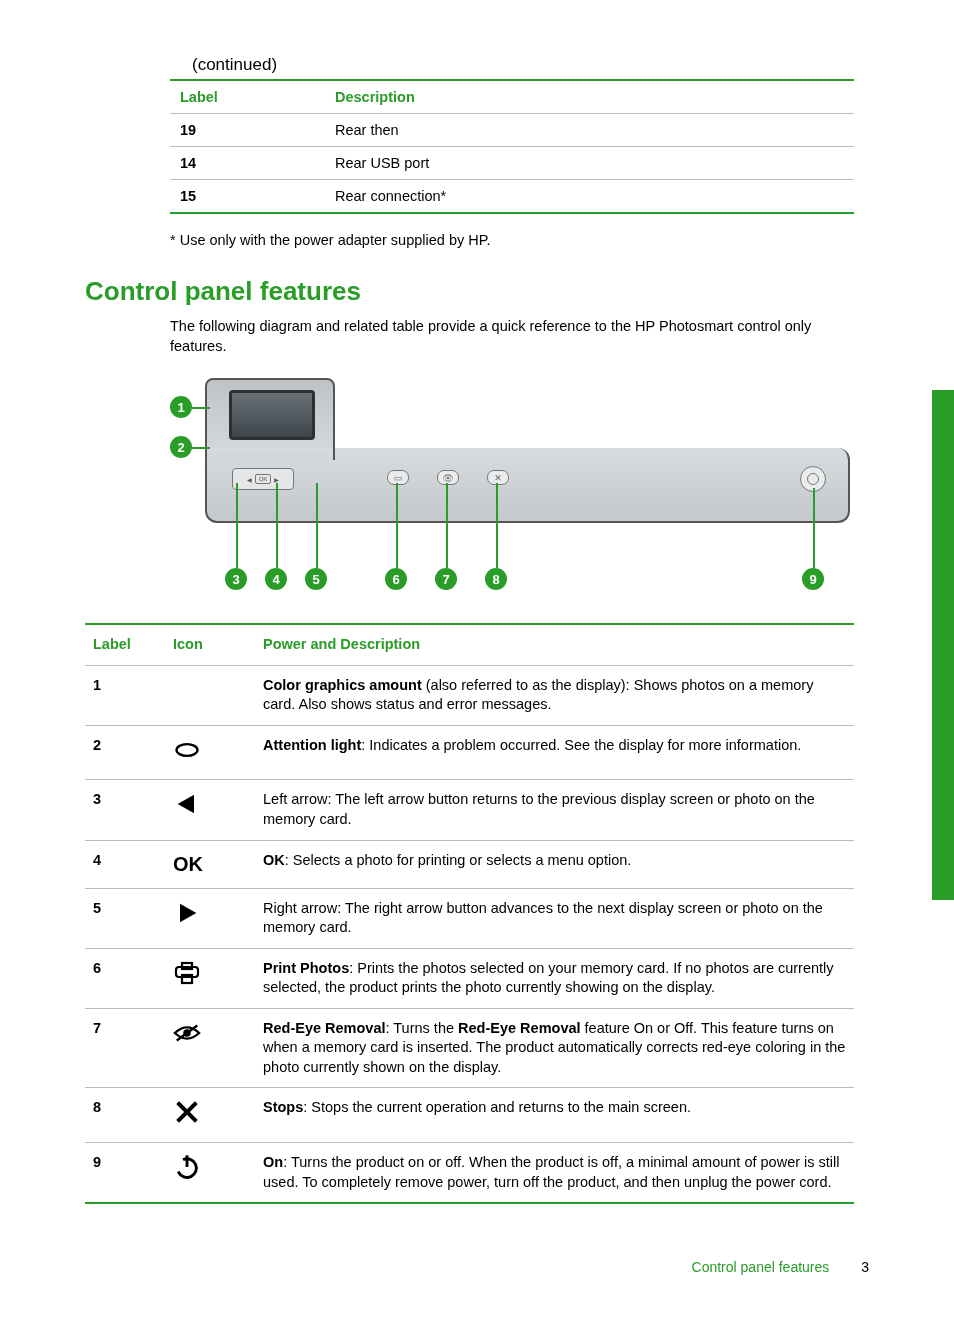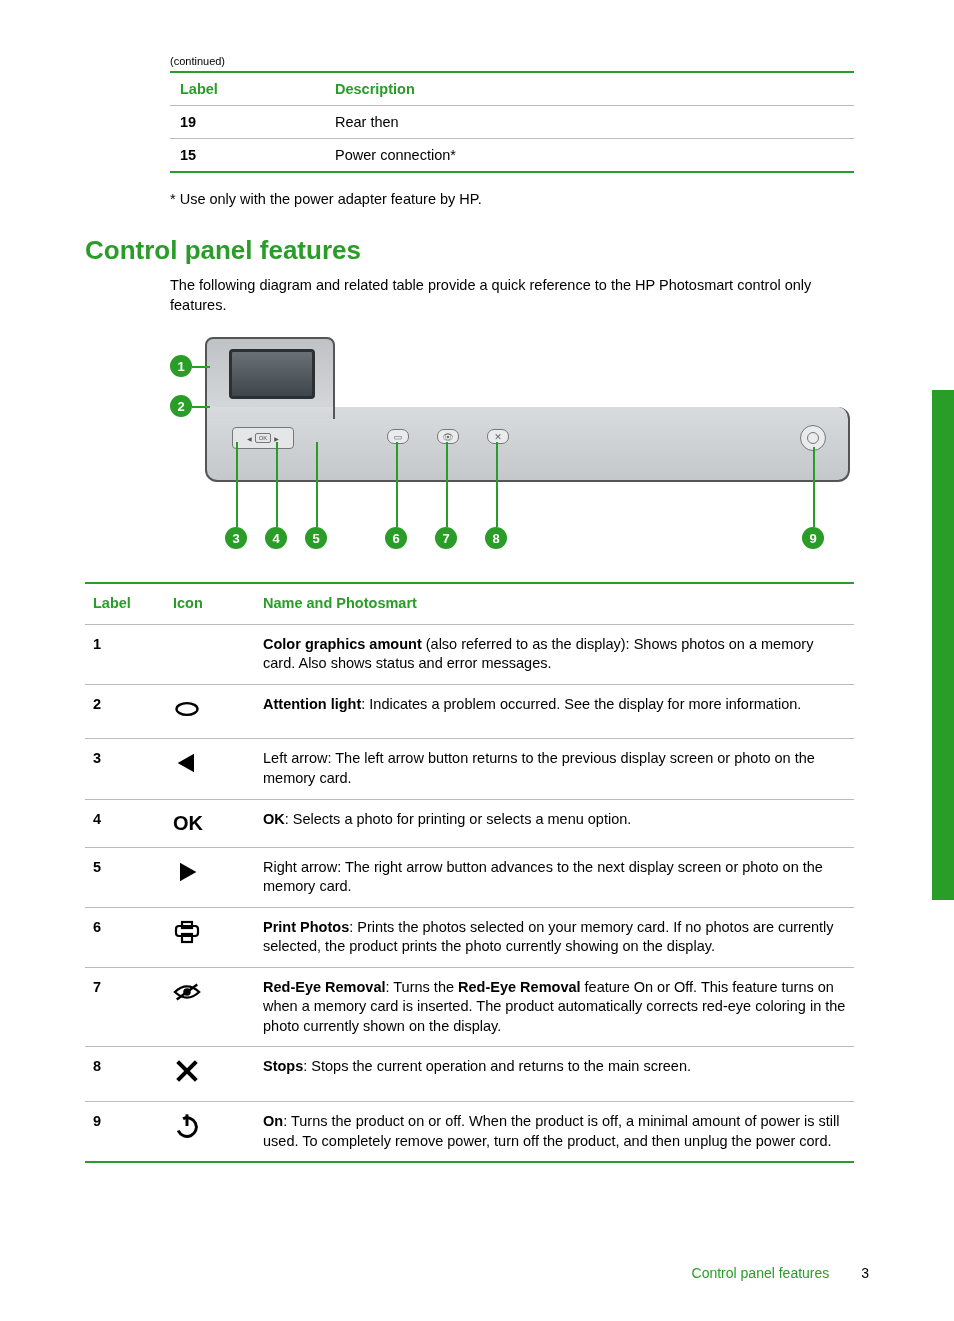--- a/index.html
+++ b/index.html
@@ -9,23 +9,23 @@
     color: #000;
     width: 954px;
     height: 1321px;
     position: relative;
     background: #fff;
   }
   .page {
     padding: 55px 85px 40px 85px;
   }
   .continued {
-    font-size: 11px;
+    font-size: 17px;
     margin-bottom: 4px;
-    margin-left: 85px;
+    margin-left: 107px;
   }
   table.t1 {
     width: 684px;
     margin-left: 85px;
     border-collapse: collapse;
     border-top: 2px solid #2a9c28;
     border-bottom: 2px solid #2a9c28;
   }
   table.t1 th, table.t1 td {
     text-align: left;
@@ -167,21 +167,21 @@
     top:165px;
     color:#fff;
     font-size:12.5px;
     font-weight:bold;
     transform: rotate(90deg);
     transform-origin: right top;
     white-space:nowrap;
   }
   .footer {
     position:absolute;
-    bottom:40px;
+    bottom:46px;
     right:85px;
     color:#2a9c28;
     font-size:14px;
   }
   .footer .pn { color:#000; margin-left:28px; }
 </style>
 </head>
 <body>
 
 <div class="page">
@@ -193,27 +193,31 @@
         <th>Label</th>
         <th>Description</th>
       </tr>
     </thead>
     <tbody>
       <tr>
         <td class="lab">19</td>
         <td>Rear then</td>
       </tr>
       <tr>
+        <td class="lab">14</td>
+        <td>Rear USB port</td>
+      </tr>
+      <tr>
         <td class="lab">15</td>
-        <td>Power connection*</td>
+        <td>Rear connection*</td>
       </tr>
     </tbody>
   </table>
 
-  <p class="note1">* Use only with the power adapter feature by HP.</p>
+  <p class="note1">* Use only with the power adapter supplied by HP.</p>
 
   <h2 class="sec">Control panel features</h2>
   <p class="intro">The following diagram and related table provide a quick reference to the HP Photosmart control only features.</p>
 
   <div class="diagram">
     <div class="panel-top">
       <div class="screen"></div>
     </div>
     <div class="panel-body">
       <div class="dpad">
@@ -247,21 +251,21 @@
     <div class="lead leadv" style="left:326px;top:105px;height:85px"></div>
     <div class="callout" style="left:632px;top:190px">9</div>
     <div class="lead leadv" style="left:643px;top:110px;height:80px"></div>
   </div>
 
   <table class="t2">
     <thead>
       <tr>
         <th>Label</th>
         <th>Icon</th>
-        <th>Name and Photosmart</th>
+        <th>Power and Description</th>
       </tr>
     </thead>
     <tbody id="t2body">
         <tr>
           <td class="lab">1</td>
           <td class="ico"></td>
           <td><b>Color graphics amount</b> (also referred to as the display): Shows photos on a memory card. Also shows status and error messages.</td>
         </tr>
         <tr>
           <td class="lab">2</td>

